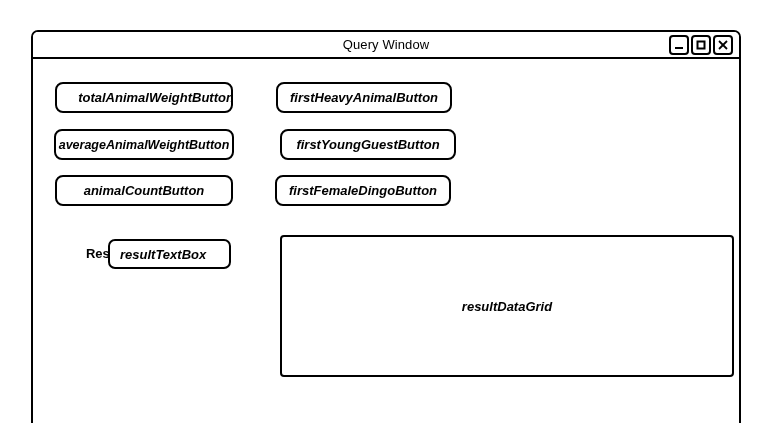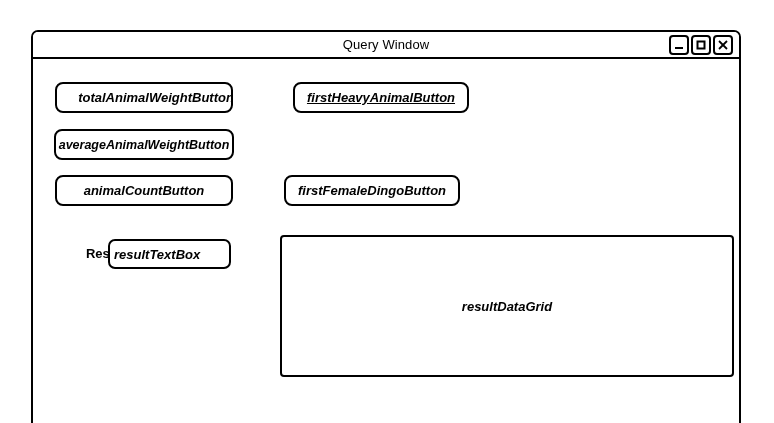--- a/index.html
+++ b/index.html
@@ -103,23 +103,23 @@
 
   .btn-wide { width: 178px; height: 31px; }
   .btn-wide.tight { font-size: 12.5px; }
 
   
   #btn-total   { left: 22px; top: 23px; padding-left: 24px; }
   #btn-average { left: 21px; top: 70px; width: 180px; }
   #btn-count   { left: 22px; top: 116px; }
 
   
-  #btn-heavy   { left: 260px; top: 23px; width: 176px; text-decoration: underline; }
+  #btn-heavy   { left: 243px; top: 23px; width: 176px; }
   #btn-young   { left: 247px; top: 70px; width: 176px; }
-  #btn-dingo   { left: 251px; top: 116px; width: 176px; }
+  #btn-dingo   { left: 242px; top: 116px; width: 176px; }
 
   
   .result-label {
     position: absolute;
     left: 25px;
     top: 180px;
     width: 72px;
     height: 29px;
     line-height: 29px;
     text-align: right;
@@ -127,21 +127,21 @@
     font-weight: bold;
     color: #000000;
   }
 
   #result-textbox {
     left: 75px;
     top: 180px;
     width: 123px;
     height: 30px;
     justify-content: flex-start;
-    padding-left: 4px;
+    padding-left: 10px;
     border-radius: 7px;
     font-size: 13px;
   }
 
   #result-datagrid {
     left: 247px;
     top: 176px;
     width: 454px;
     height: 142px;
     border-radius: 4px;
@@ -185,20 +185,21 @@
   <div class="client">
 
     <div class="wf-box btn-wide" id="btn-total">totalAnimalWeightButton</div>
 
     <div class="wf-box btn-wide" id="btn-count">animalCountButton</div>
 
     <div class="wf-box btn-wide tight" id="btn-average">averageAnimalWeightButton</div>
 
     <div class="wf-box btn-wide" id="btn-heavy">firstHeavyAnimalButton</div>
 
+    <div class="wf-box btn-wide" id="btn-young">firstYoungGuestButton</div>
 
     <div class="wf-box btn-wide" id="btn-dingo">firstFemaleDingoButton</div>
 
     <div class="result-label">Result:</div>
 
     <div class="wf-box" id="result-textbox">resultTextBox</div>
 
     <div class="wf-box" id="result-datagrid">resultDataGrid</div>
 
   </div>

